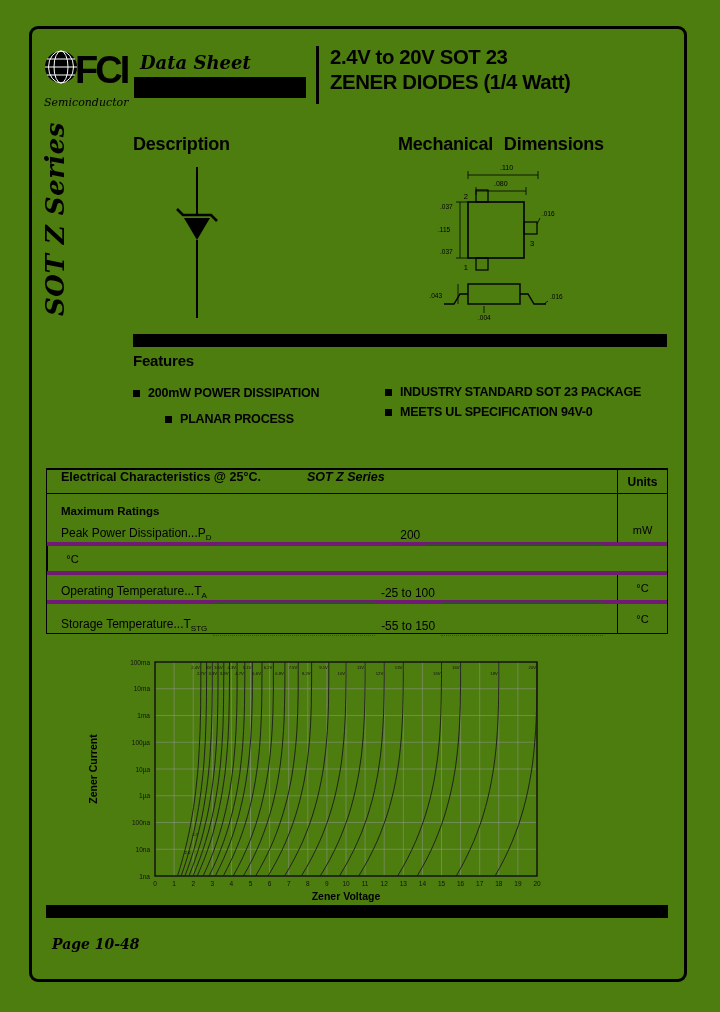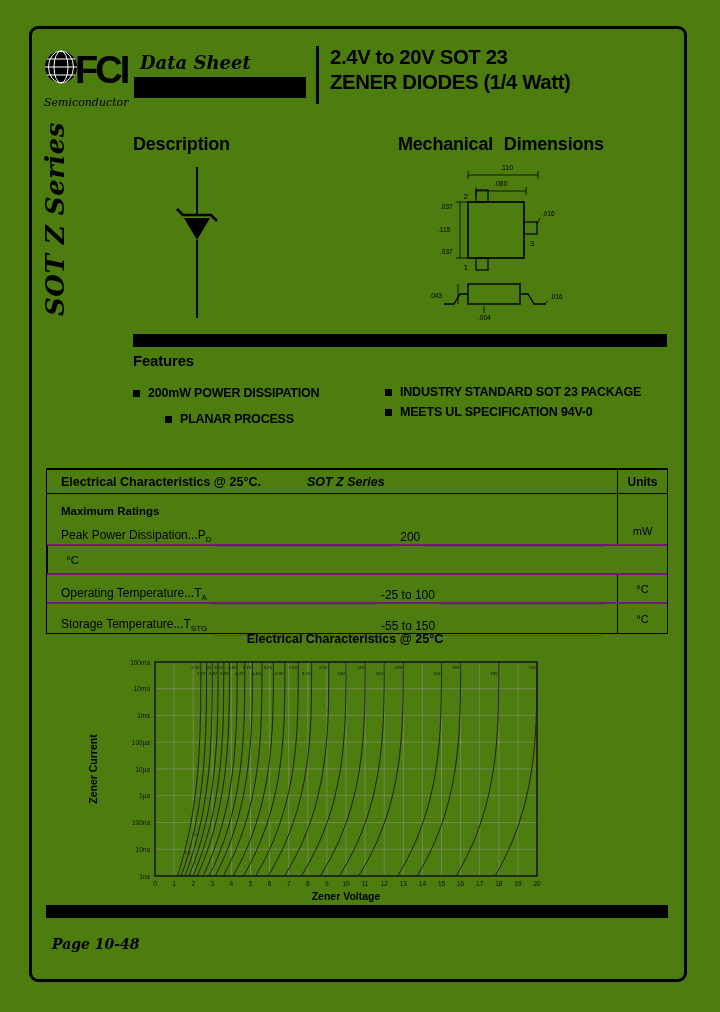--- a/index.html
+++ b/index.html
@@ -33,29 +33,29 @@
   .divider-bar { position:absolute; left:133px; top:334px; width:534px; height:13px; background:#000; }
   #features-heading { left:133px; top:352px; font-size:15px; }
   .feature { position:absolute; font-weight:bold; font-size:12.5px; letter-spacing:-0.2px; white-space:nowrap; }
   .feature .sq { display:inline-block; width:7px; height:7px; background:#000; margin-right:8px; }
   #feat-l1 { left:133px; top:386px; } #feat-l2 { left:133px; top:412px;padding-left:32px; }
   #feat-r1 { left:385px; top:385px; } #feat-r2 { left:385px; top:405px; }
 
   
   .ztable { position:absolute; left:46px; top:468px; width:622px;
             border:1.5px solid #000; border-top-width:2.5px; font-size:12px; }
-  .thead { display:flex; align-items:center; height:24px; border-bottom:1.5px solid #000; font-weight:bold; }
+  .thead { display:flex; height:24px; border-bottom:1.5px solid #000; font-weight:bold; }
   .thead .t1 { padding-left:14px; font-size:12.5px; }
   .thead .t2 { margin-left:46px; font-style:italic; font-size:12.5px; }
   .tunits { width:50px; align-self:stretch; border-left:1px solid #000; display:flex;
             align-items:center; justify-content:center; font-size:11px; flex:none; }
   .thead .tunits { margin-left:auto; font-size:12px; }
   .tsection { display:flex; height:23px; }
   .tsection .tmain { font-weight:bold; font-size:11.5px; }
-  .trow { display:flex; height:29px; border-bottom:2px solid #701a75; }
+  .trow { display:flex; height:29px; border-bottom:4px solid #701a75; }
   .trow:last-child { border-bottom:none; }
   .tmain { flex:1; display:flex; align-items:flex-end; padding:0 8px 0 14px; min-width:0; }
   .rlabel { white-space:nowrap; }
   .rlabel sub { font-size:8px; }
   .leader { flex:1; border-bottom:1.5px dotted #444; transform:translateY(3px); margin:0 6px; }
   .rvalue { white-space:nowrap; }
 
   
   .chart-title { position:absolute; left:150px; top:632px; width:390px; text-align:center;
                  font-weight:bold; font-size:12.5px; }
@@ -203,21 +203,20 @@
       <div class="tmain">
         <span class="rlabel"><span>Storage Temperature...T</span><sub>STG</sub></span>
         <span class="leader"></span>
         <span class="rvalue">-55 to 150</span>
         <span class="leader"></span>
       </div>
       <div class="tunits">°C</div>
     </div>
   </div>
 
-  <div class="chart-title">Electrical Characteristics @ 25°C</div>
   <svg id="iv-chart" width="470" height="258" viewBox="0 0 470 258">
       <line x1="70" y1="14" x2="70" y2="228" stroke="#999" stroke-width="0.5"></line>
       <text x="70" y="238" font-size="6.5" text-anchor="middle" fill="#111">0</text>
       <line x1="89.1" y1="14" x2="89.1" y2="228" stroke="#999" stroke-width="0.5"></line>
       <text x="89.1" y="238" font-size="6.5" text-anchor="middle" fill="#111">1</text>
       <line x1="108.2" y1="14" x2="108.2" y2="228" stroke="#999" stroke-width="0.5"></line>
       <text x="108.2" y="238" font-size="6.5" text-anchor="middle" fill="#111">2</text>
       <line x1="127.3" y1="14" x2="127.3" y2="228" stroke="#999" stroke-width="0.5"></line>
       <text x="127.3" y="238" font-size="6.5" text-anchor="middle" fill="#111">3</text>
       <line x1="146.4" y1="14" x2="146.4" y2="228" stroke="#999" stroke-width="0.5"></line>

